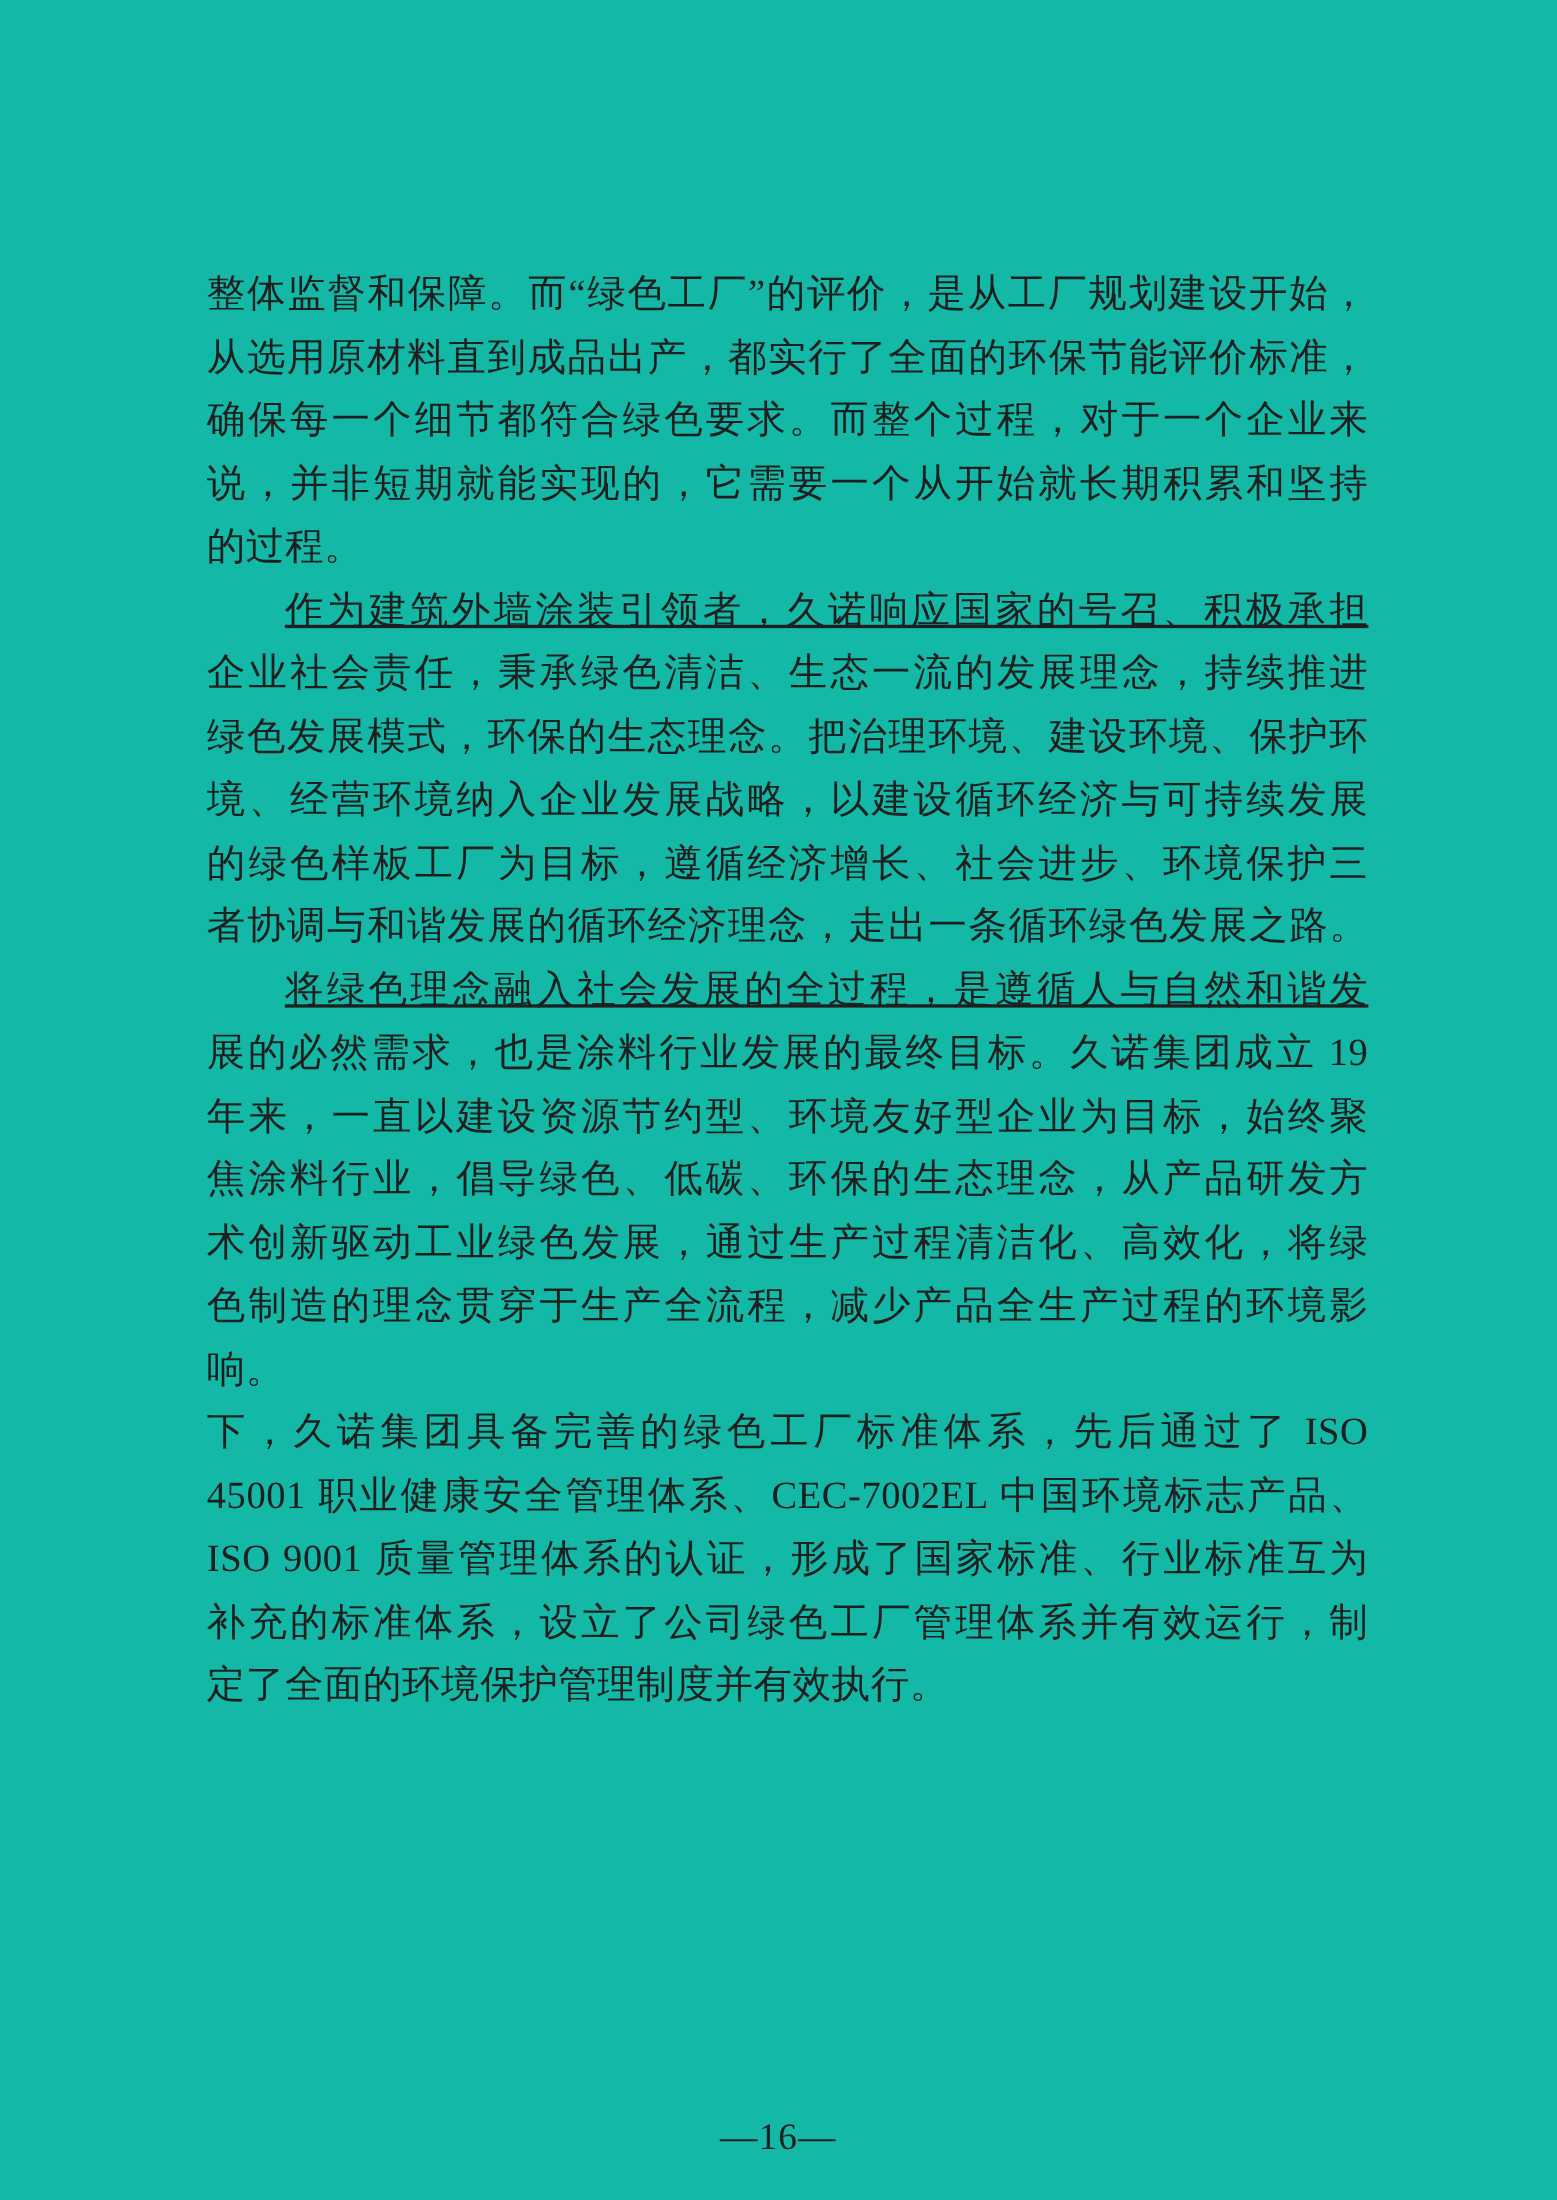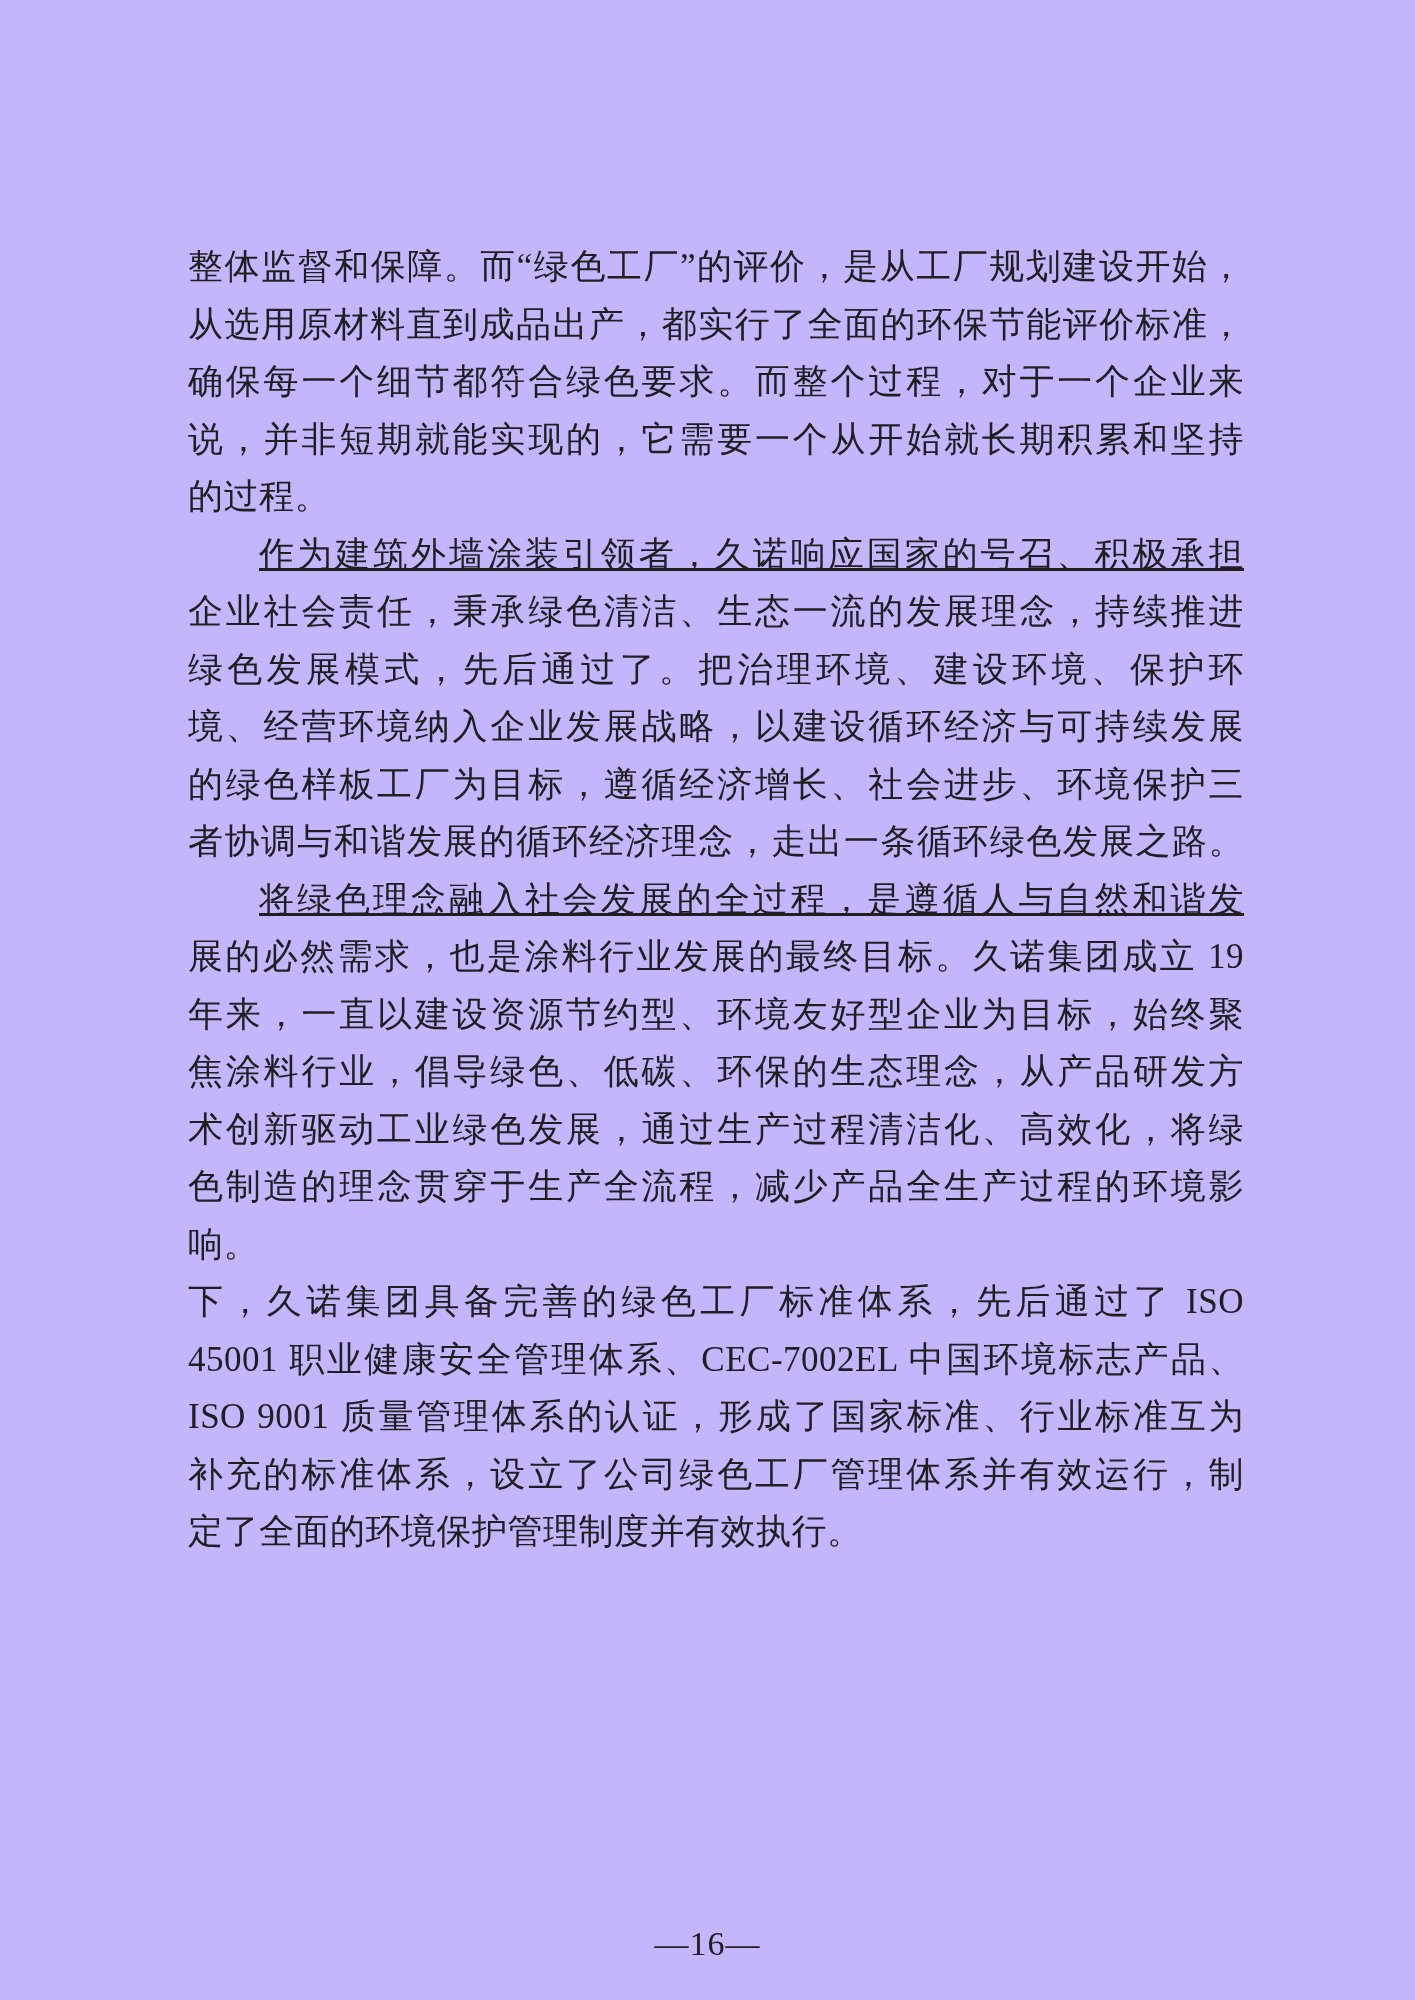--- a/index.html
+++ b/index.html
@@ -11,21 +11,21 @@
     height: 2000px;
     position: relative;
     background: #fcfcfc;
     font-family: "Liberation Serif", "DejaVu Serif", serif;
     color: #1f1f1f;
     overflow: hidden;
   }
   .page {
     position: absolute;
     inset: 0;
-    background: #c4b5fd;
+    background: #14b8a6;
   }
   .textblock {
     position: absolute;
     left: 188px;
     top: 238px;
     width: 1056px;
   }
   .line {
     font-size: 35px;
     line-height: 57.5px;
@@ -64,21 +64,21 @@
       <div>
         <div class="line">整体监督和保障。而“绿色工厂”的评价，是从工厂规划建设开始，</div>
         <div class="line">从选用原材料直到成品出产，都实行了全面的环保节能评价标准，</div>
         <div class="line">确保每一个细节都符合绿色要求。而整个过程，对于一个企业来</div>
         <div class="line">说，并非短期就能实现的，它需要一个从开始就长期积累和坚持</div>
         <div class="line para-end">的过程。</div>
       </div>
       <div>
         <div class="line indent">作为建筑外墙涂装引领者，久诺响应国家的号召、积极承担</div>
         <div class="line">企业社会责任，秉承绿色清洁、生态一流的发展理念，持续推进</div>
-        <div class="line">绿色发展模式，先后通过了。把治理环境、建设环境、保护环</div>
+        <div class="line">绿色发展模式，环保的生态理念。把治理环境、建设环境、保护环</div>
         <div class="line">境、经营环境纳入企业发展战略，以建设循环经济与可持续发展</div>
         <div class="line">的绿色样板工厂为目标，遵循经济增长、社会进步、环境保护三</div>
         <div class="line">者协调与和谐发展的循环经济理念，走出一条循环绿色发展之路。</div>
       </div>
       <div>
         <div class="line indent">将绿色理念融入社会发展的全过程，是遵循人与自然和谐发</div>
         <div class="line">展的必然需求，也是涂料行业发展的最终目标。久诺集团成立 19</div>
         <div class="line">年来，一直以建设资源节约型、环境友好型企业为目标，始终聚</div>
         <div class="line">焦涂料行业，倡导绿色、低碳、环保的生态理念，从产品研发方</div>
         <div class="line">术创新驱动工业绿色发展，通过生产过程清洁化、高效化，将绿</div>

